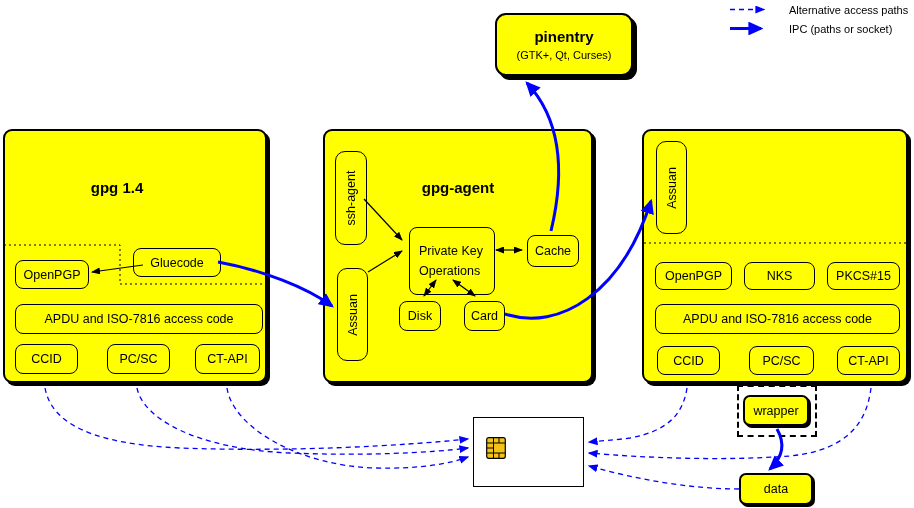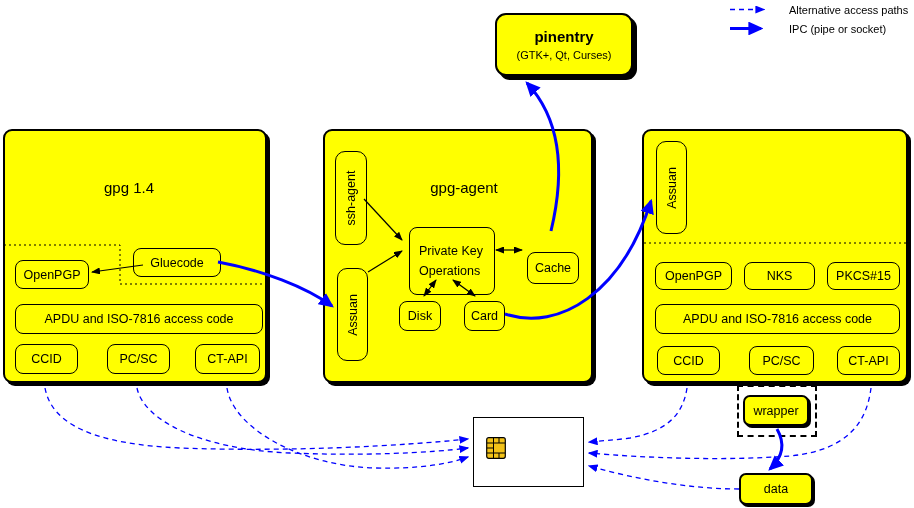--- a/index.html
+++ b/index.html
@@ -2,22 +2,22 @@
 <html style="--yellow: #ffff00; --blue: #0000ff; --ink: #000000; --chip: #f2c218;"><head>
 <meta charset="utf-8">
 <style>
   :root{ --yellow:#ffff00; --blue:#0000ff; --chip:#f2c218; --ink:#000000; }
   *{ box-sizing:border-box; margin:0; padding:0; }
   body{ font-family:"Liberation Sans", sans-serif; background:#ffffff; }
   #stage{ position:relative; width:914px; height:508px; background:#ffffff; overflow:hidden;padding-left:39px; }
 
   .bigbox{ position:absolute; background:var(--yellow); border:2px solid var(--ink);
            border-radius:9px; box-shadow:3px 3px 0 0 var(--ink); z-index:1; }
-  .bigtitle{ position:absolute; font-weight:normal; font-size:15px; color:var(--ink);
-             text-align:center; white-space:nowrap;margin-left:12px; }
+  .bigtitle{ position:absolute; font-weight:bold; font-size:15px; color:var(--ink);
+             text-align:center; white-space:nowrap; }
   .sub{ position:absolute; border:1.5px solid var(--ink); border-radius:8px;
         display:flex; align-items:center; justify-content:center;
         font-size:12.5px; color:var(--ink); white-space:nowrap; }
   .vbox{ position:absolute; border:1.5px solid var(--ink); border-radius:10px; }
   .vbox span{ position:absolute; top:50%; left:50%;
               transform:translate(-50%,-50%) rotate(-90deg);
               font-size:12.5px; white-space:nowrap; color:var(--ink); }
   .pko{ flex-direction:column; align-items:flex-start; padding-left:9px;
         justify-content:center; line-height:20px; white-space:normal; }
 
@@ -72,21 +72,21 @@
   <div class="legend-row" style="top:3px">
     <svg width="48" height="13">
       <line x1="2" y1="6.5" x2="36" y2="6.5" class="alt" marker-end="url(#mAlt)"></line>
     </svg>
     <span class="lbl">Alternative access paths</span>
   </div>
   <div class="legend-row" style="top:22px">
     <svg width="48" height="13">
       <line x1="2" y1="6.5" x2="33" y2="6.5" class="ipc" marker-end="url(#mBlue)"></line>
     </svg>
-    <span class="lbl">IPC (pipe or socket)</span>
+    <span class="lbl">IPC (paths or socket)</span>
   </div>
 
   <div id="pinentry" style="left:450px; top:13px; width:138px; height:63px">
     <div class="t">pinentry</div>
     <div class="s">(GTK+, Qt, Curses)</div>
   </div>
 
   <div class="bigbox" style="left:3px; top:129px; width:264px; height:254px">
     <div class="bigtitle" style="left:0; width:224px; top:48px">gpg 1.4</div>
     <div class="sub" style="left:10px; top:129px; width:74px; height:29px">OpenPGP</div>
@@ -99,21 +99,21 @@
 
   <div class="bigbox" style="left:323px; top:129px; width:270px; height:254px">
     <div class="bigtitle" style="left:0; right:0; top:48px">gpg-agent</div>
     <div class="vbox" style="left:10px; top:20px; width:32px; height:94px">
       <span>ssh-agent</span>
     </div>
     <div class="vbox" style="left:12px; top:137px; width:31px; height:93px">
       <span>Assuan</span>
     </div>
     <div class="sub pko" style="left:84px; top:96px; width:86px; height:68px">Private Key Operations</div>
-    <div class="sub" style="left:202px; top:121px; width:52px; height:32px">Cache</div>
+    <div class="sub" style="left:202px; top:104px; width:52px; height:32px">Cache</div>
     <div class="sub" style="left:74px; top:170px; width:42px; height:30px">Disk</div>
     <div class="sub" style="left:139px; top:170px; width:41px; height:30px">Card</div>
   </div>
 
   <div class="bigbox" style="left:642px; top:129px; width:266px; height:254px">
     <div class="vbox" style="left:12px; top:10px; width:31px; height:93px">
       <span>Assuan</span>
     </div>
     <div class="sub" style="left:11px; top:131px; width:77px; height:28px">OpenPGP</div>
     <div class="sub" style="left:100px; top:131px; width:71px; height:28px">NKS</div>

